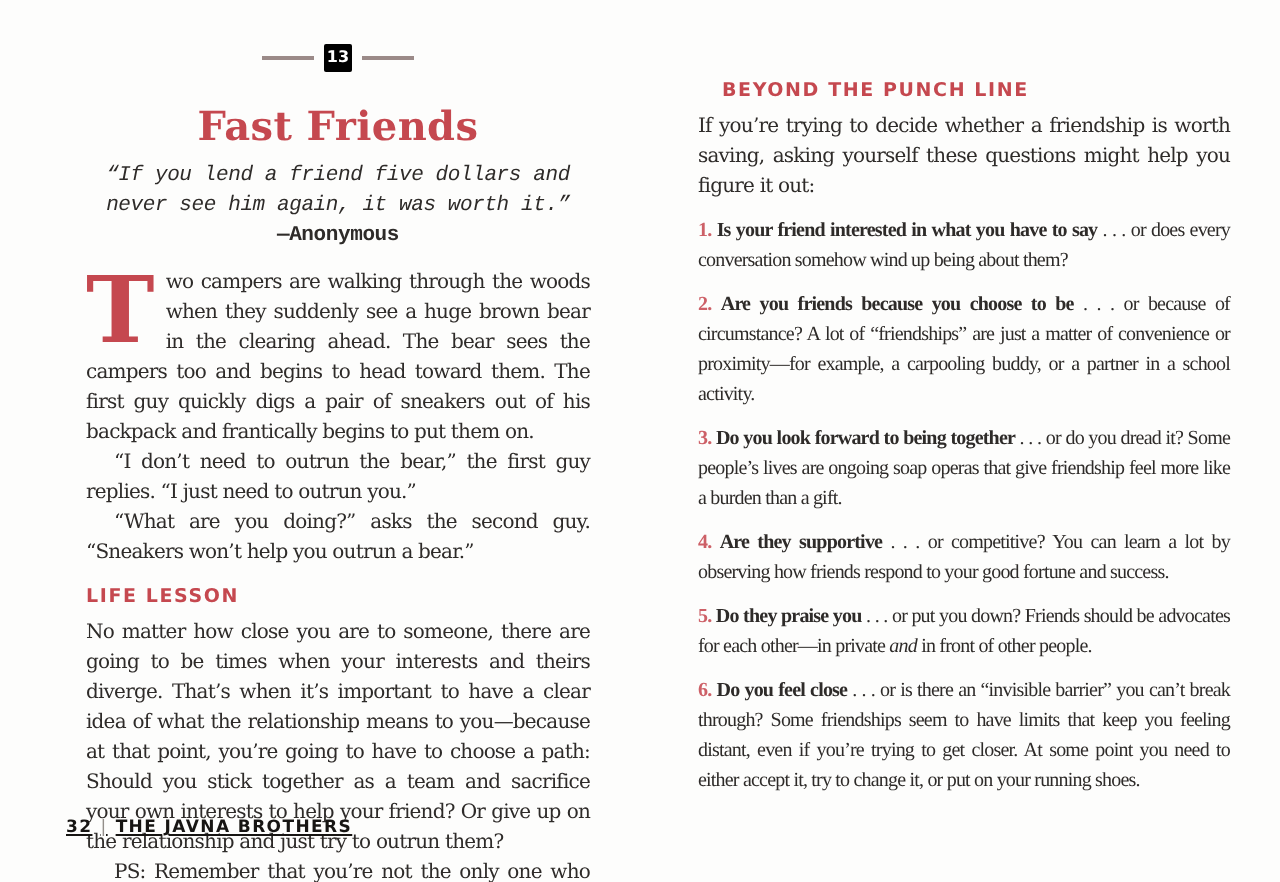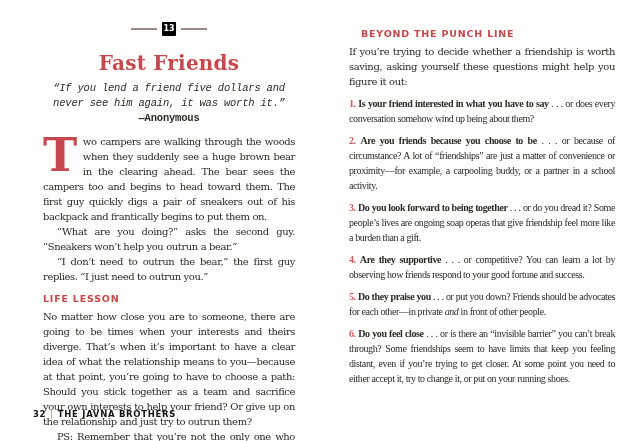--- a/index.html
+++ b/index.html
@@ -32,29 +32,29 @@
   p{margin:0;text-align:justify;font-size:10px;line-height:15px;letter-spacing:-0.4px;}
   p.indent{text-indent:14px;}
   .dropcap{
     float:left;color:#c5484f;font:bold 46px/36px "DejaVu Serif", serif;
     margin:3px 6px 0 0;
   }
   .section-heading{
     font:bold 9.5px/12px "DejaVu Sans", sans-serif;letter-spacing:0.8px;
     color:#c5484f;margin:9px 0 4px 0;text-align:left;
   }
-  .right-page .section-heading{margin-top:0;padding-left:12px;}
+  .right-page .section-heading{margin-top:12px;padding-left:12px;}
 
   .q-item{margin-top:7px;font-family:Liberation Serif, serif;}
   .q-num{color:#cd6067;font-weight:bold;}
   .q-bold{font-weight:bold;}
 
   .footer{
     position:absolute;top:408px;
-    font:bold 8.5px/12px "DejaVu Sans", sans-serif;letter-spacing:0.7px;color:#171513;
+    font:bold 8.5px/12px "DejaVu Sans", sans-serif;letter-spacing:0.7px;color:#171513;text-decoration:underline;
   }
   .footer-left{left:33px;}
   .footer-right{right:27px;text-align:right;margin-top:44px;}
   .footer .sep{color:#938e8a;font-weight:normal;padding:0 4px;}
 </style>
 </head>
 <body>
 
 <div class="page-col left-page">
   <div class="chapter-rule">
@@ -63,22 +63,22 @@
     <span class="rule"></span>
   </div>
   <h1 class="book-title">Fast Friends</h1>
   <div class="epigraph">
     <span>“If you lend a friend five dollars and</span><br>
     <span>never see him again, it was worth it.”</span>
     <span class="attr">—Anonymous</span>
   </div>
   <div class="body-text">
     <p><span class="dropcap">T</span><span>wo campers are walking through the woods when they suddenly see a huge brown bear in the clearing ahead. The bear sees the campers too and begins to head toward them. The first guy quickly digs a pair of sneakers out of his backpack and frantically begins to put them on.</span></p>
+    <p class="indent">“I don’t need to outrun the bear,” the first guy replies. “I just need to outrun you.”</p>
     <p class="indent">“What are you doing?” asks the second guy. “Sneakers won’t help you outrun a bear.”</p>
-    <p class="indent">“I don’t need to outrun the bear,” the first guy replies. “I just need to outrun you.”</p>
   </div>
   <div class="section-heading">LIFE LESSON</div>
   <p>No matter how close you are to someone, there are going to be times when your interests and theirs diverge. That’s when it’s important to have a clear idea of what the relationship means to you—because at that point, you’re going to have to choose a path: Should you stick together as a team and sacrifice your own interests to help your friend? Or give up on the relationship and just try to outrun them?</p>
   <p class="indent">PS: Remember that you’re not the only one who has a choice. Your “friend” has the same decisions to make.</p>
 </div>
 
 <div class="page-col right-page">
   <div class="section-heading">BEYOND THE PUNCH LINE</div>
   <p>If you’re trying to decide whether a friendship is worth saving, asking yourself these questions might help you figure it out:</p>
 

